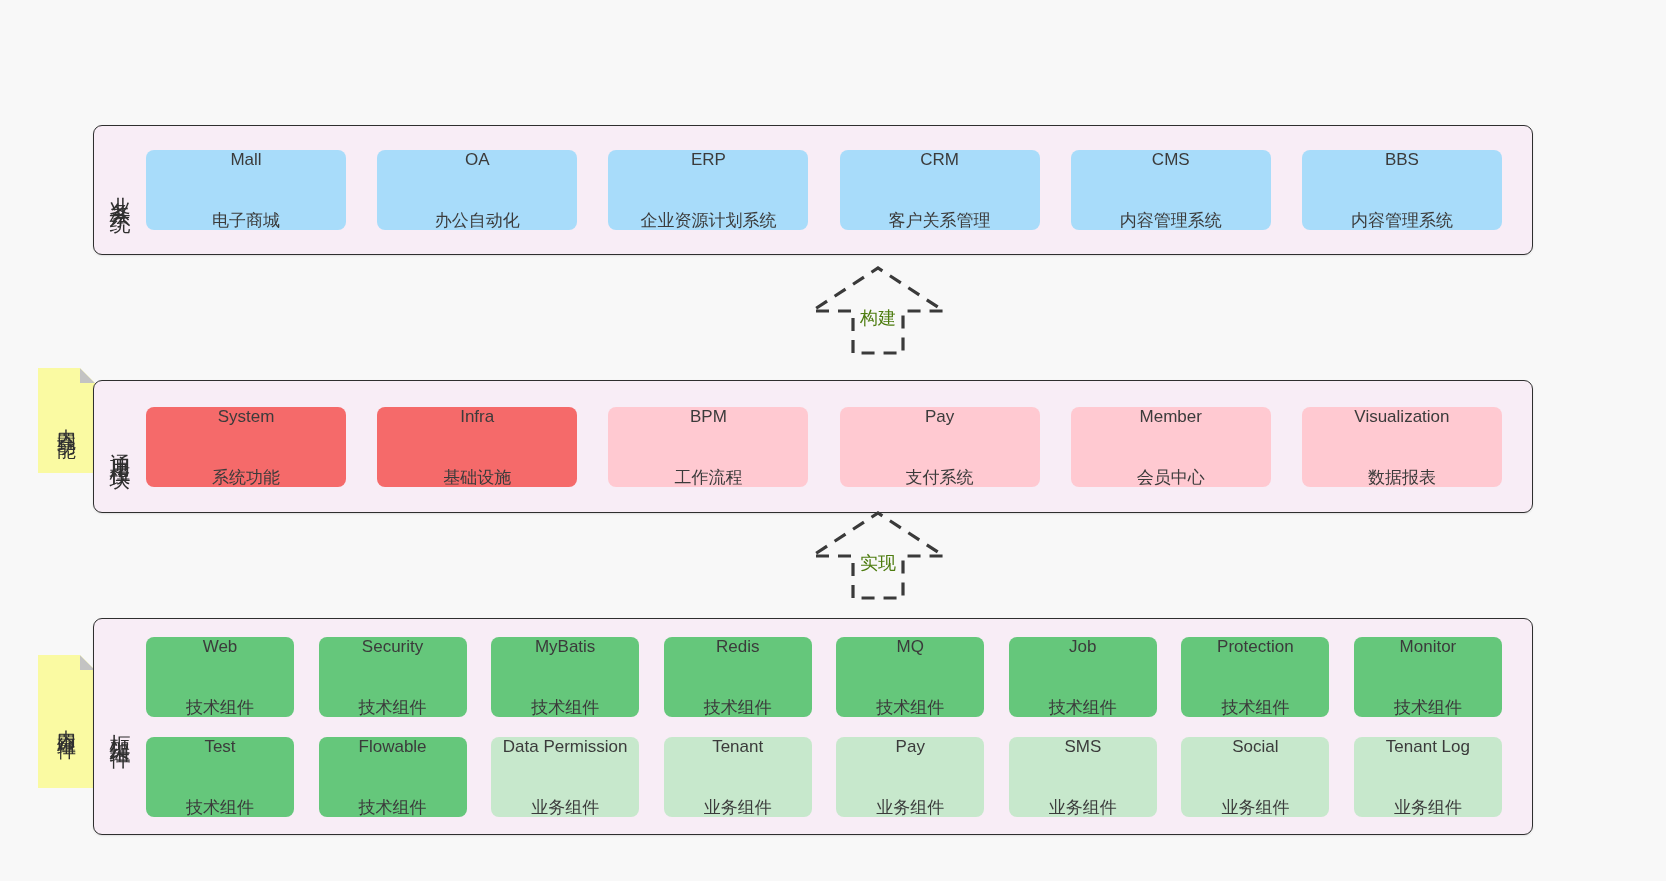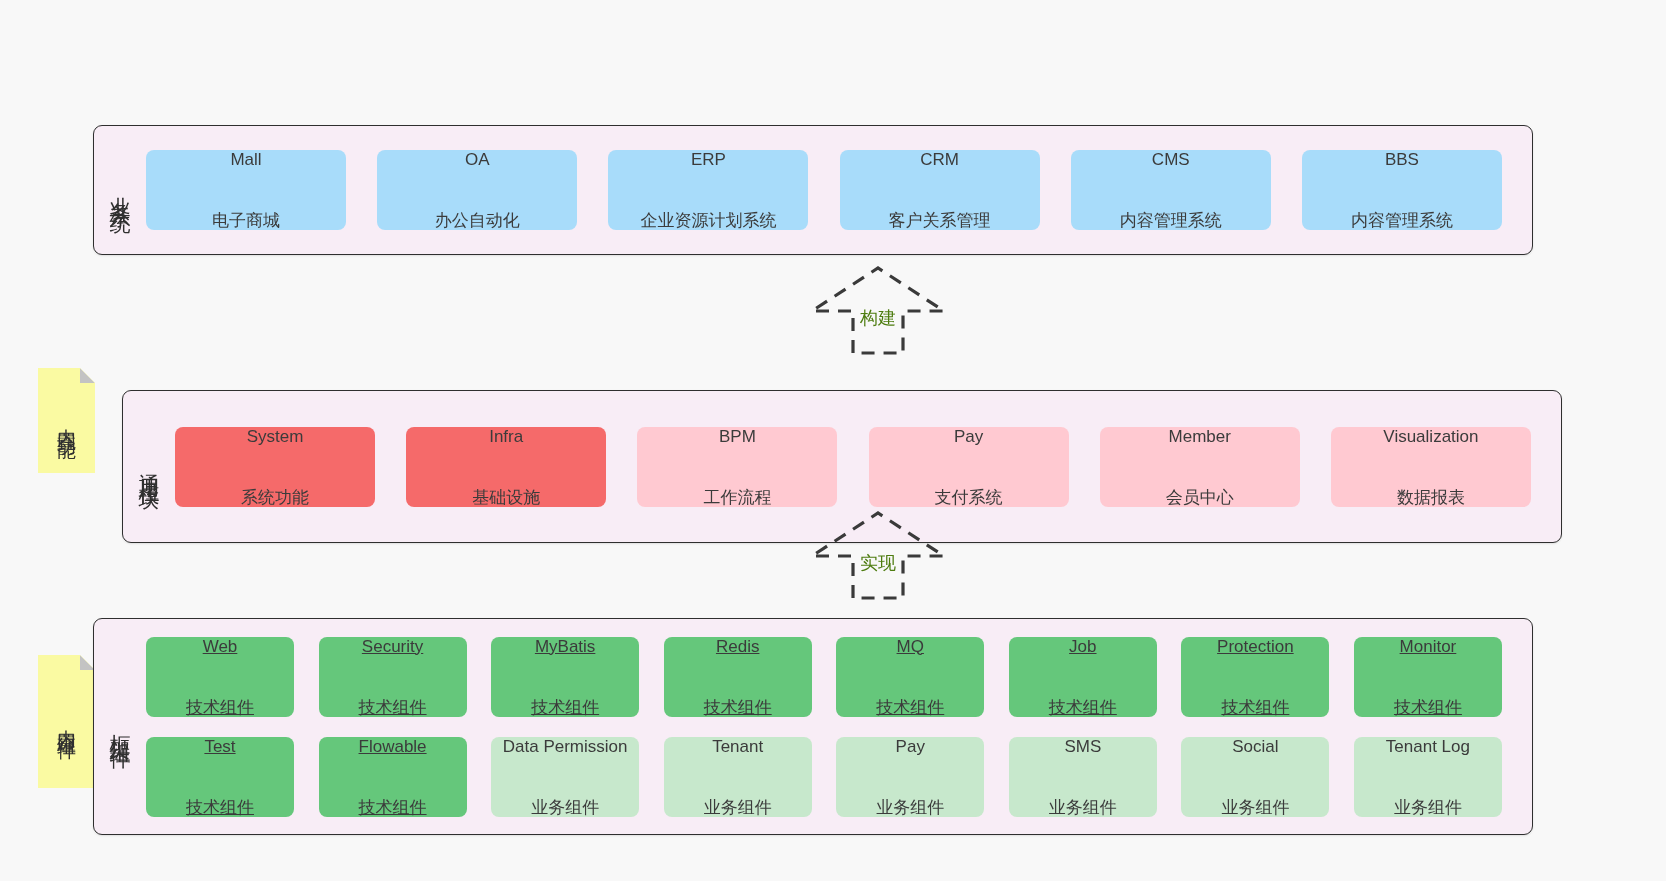--- a/index.html
+++ b/index.html
@@ -14,35 +14,35 @@
     position:absolute;left:93px;width:1440px;
     background:var(--band_bg,#f8edf6);
     border:1.6px solid var(--band_border,#2f2f2f);
     border-radius:9px;display:flex;
     box-shadow:0 1px 2px rgba(0,0,0,.10);
   }
   .band-label{width:52px;display:flex;align-items:center;justify-content:center;flex:none;}
   .vtext{writing-mode:vertical-rl;text-orientation:upright;font-size:21px;letter-spacing:5px;color:#2f2f2f;}
   .boxes{flex:1;display:flex;align-items:center;justify-content:space-between;padding:0 30px 0 0;}
   #band-business{top:125px;height:130px;}
-  #band-modules{top:390px;height:153px;margin-left:29px;}
+  #band-modules{top:380px;height:133px;}
   #band-framework{top:618px;height:217px;}
   #band-framework .boxes{flex-direction:column;justify-content:center;gap:20px;align-items:stretch;}
   .row8{display:flex;justify-content:space-between;}
   .box{
     border-radius:8px;display:flex;flex-direction:column;align-items:center;justify-content:center;
     text-align:center;font-size:17px;line-height:25px;gap:36px;
   }
   .box span{display:block;max-width:100%;}
   .box-lg{width:200px;height:80px;padding:2px 8px;}
   .box-sm{width:148px;height:80px;padding:2px 10px;}
   .blue{background:var(--blue,#a8dcfa);}
   .red{background:var(--red,#f56a6a);}
   .pink{background:var(--pink,#ffc9d1);}
-  .gdark{background:var(--green_dark,#65c77b);text-decoration:underline;}
+  .gdark{background:var(--green_dark,#65c77b);}
   .glight{background:var(--green_light,#c7e8cc);}
   .sticky{
     position:absolute;left:38px;width:57px;
     background:var(--sticky_yellow,#fafaa2);
     display:flex;align-items:center;justify-content:center;
     clip-path:polygon(0 0,calc(100% - 15px) 0,100% 15px,100% 100%,0 100%);
   }
   .sticky .fold{position:absolute;top:0;right:0;width:15px;height:15px;background:var(--fold_gray,#c3c3c3);clip-path:polygon(0 0,100% 100%,0 100%);}
   #sticky-modules{top:368px;height:105px;}
   #sticky-framework{top:655px;height:133px;}

